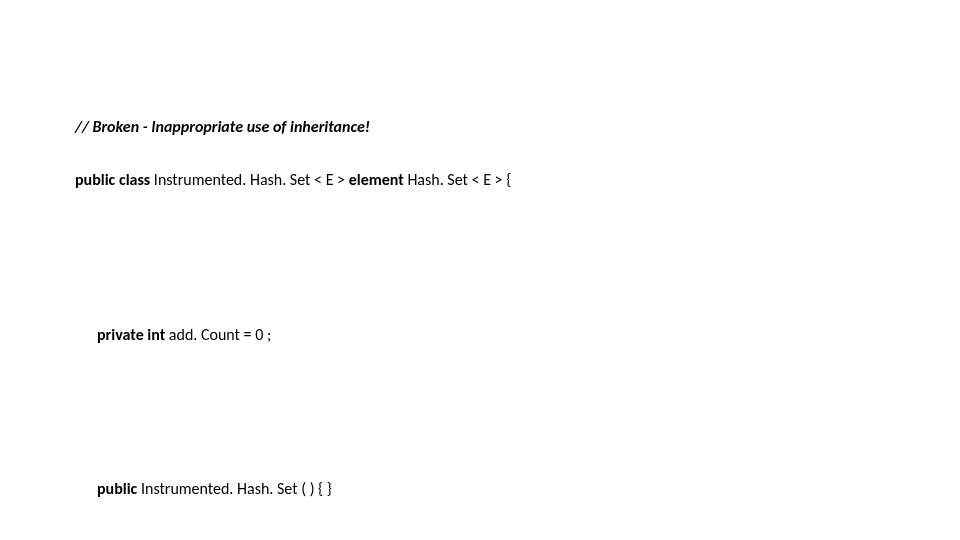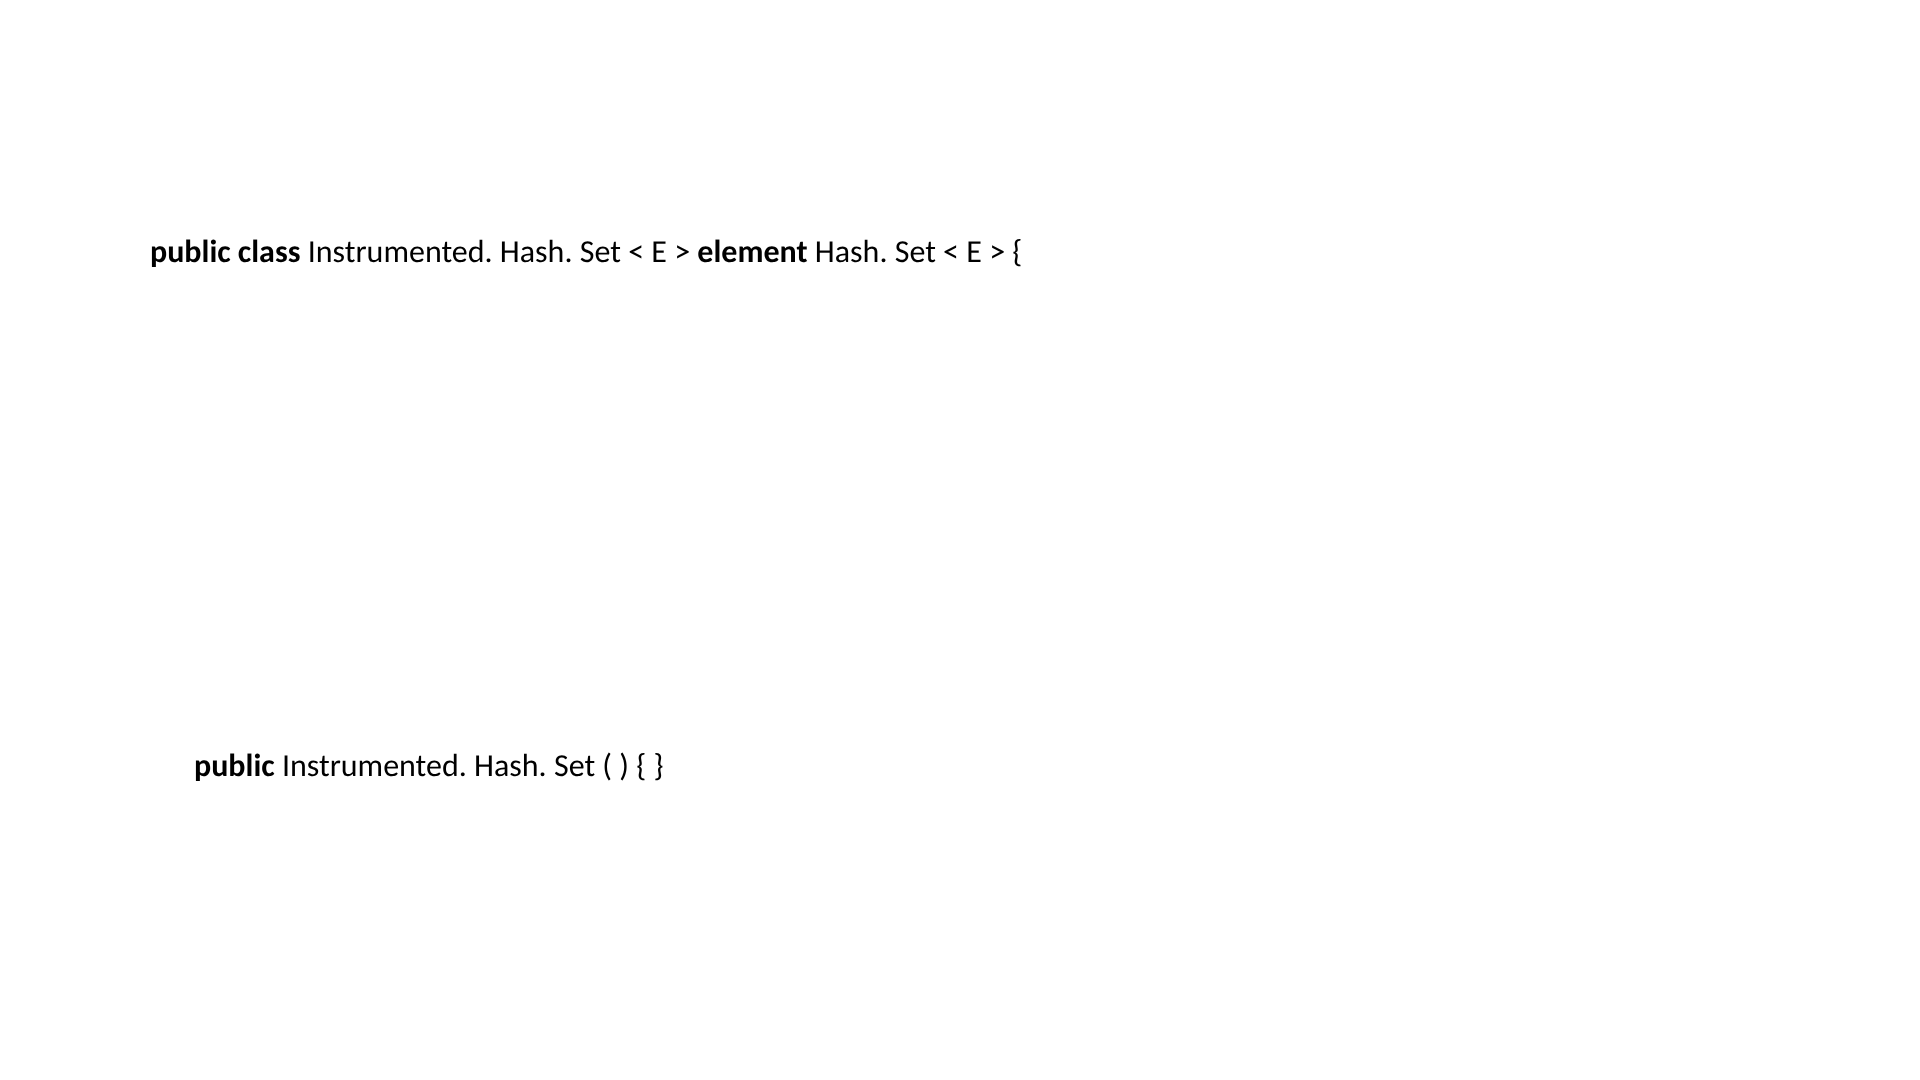--- a/index.html
+++ b/index.html
@@ -27,24 +27,26 @@
   .para:last-child { margin-bottom: 0; }
   .line { display: block; }
 </style>
 </head>
 <body>
 
 <div class="slide">
   <div class="code-block">
 
     <div class="para">
+      <span class="line bold italic">// Broken - Inappropriate use of inheritance!</span>
       <span class="line"><span class="bold">public class </span><span>Instrumented. Hash. Set &lt; E &gt; </span><span class="bold">element </span><span>Hash. Set &lt; E &gt; {</span></span>
     </div>
 
     <div class="para i1">
+      <span class="line"><span class="bold">private int </span><span>add. Count = 0 ;</span></span>
     </div>
 
     <div class="para i1">
       <span class="line"><span class="bold">public </span><span>Instrumented. Hash. Set ( ) { }</span></span>
     </div>
 
     
 
     
 

